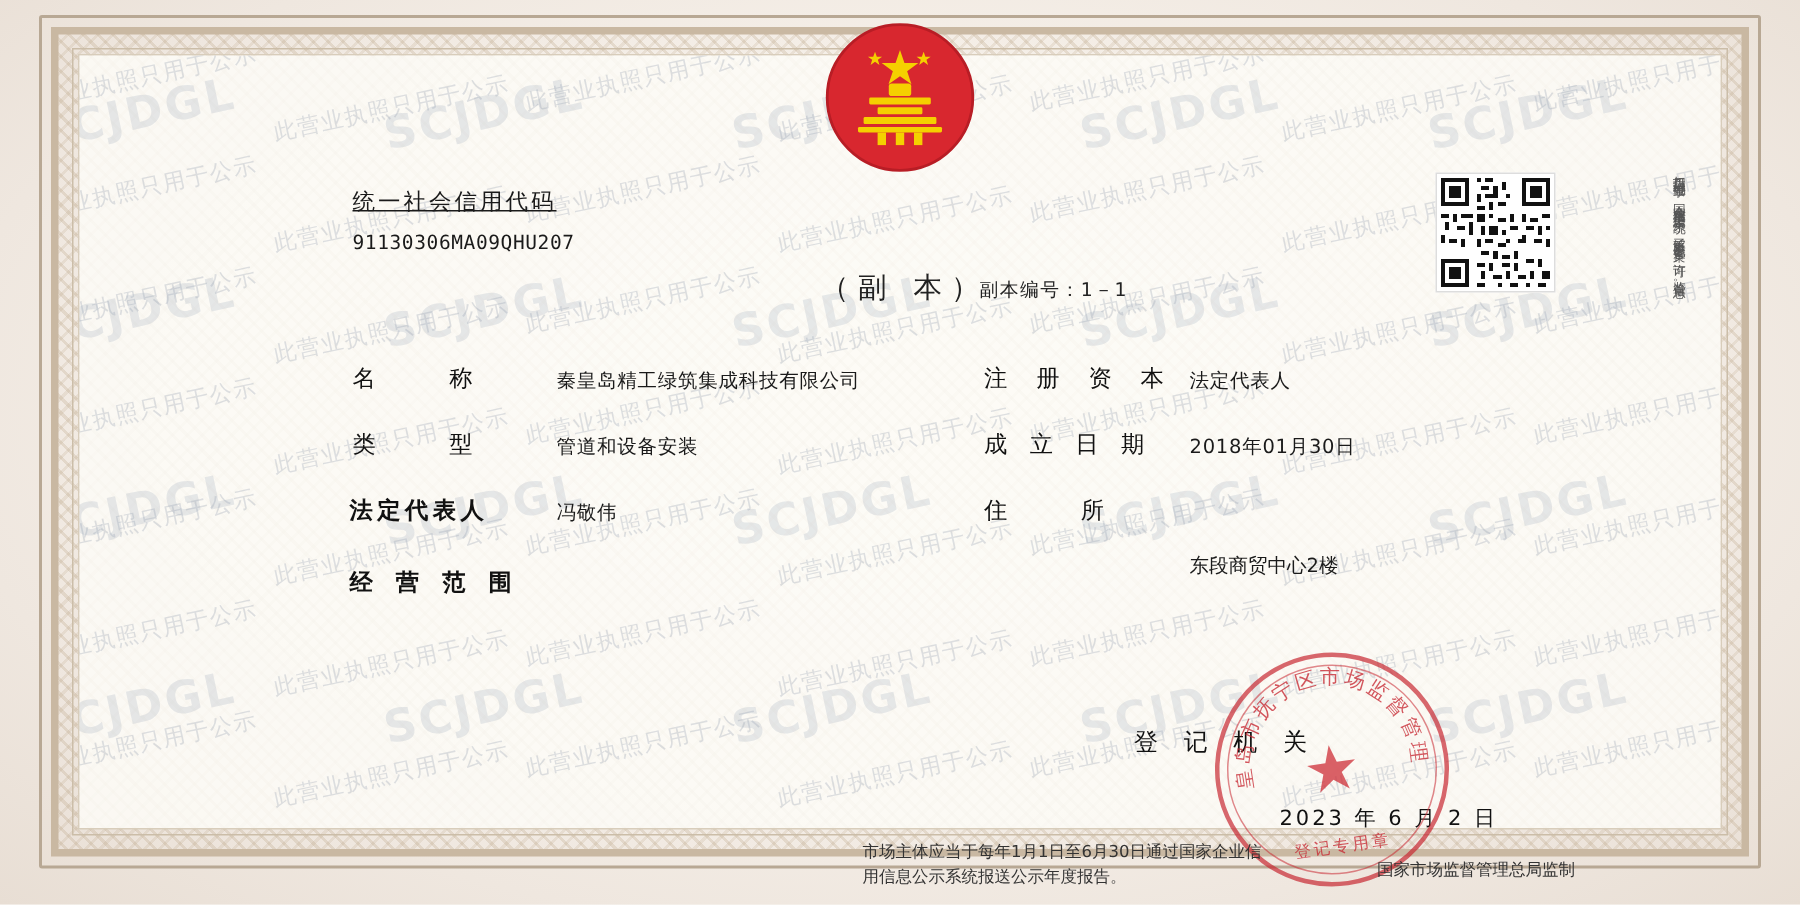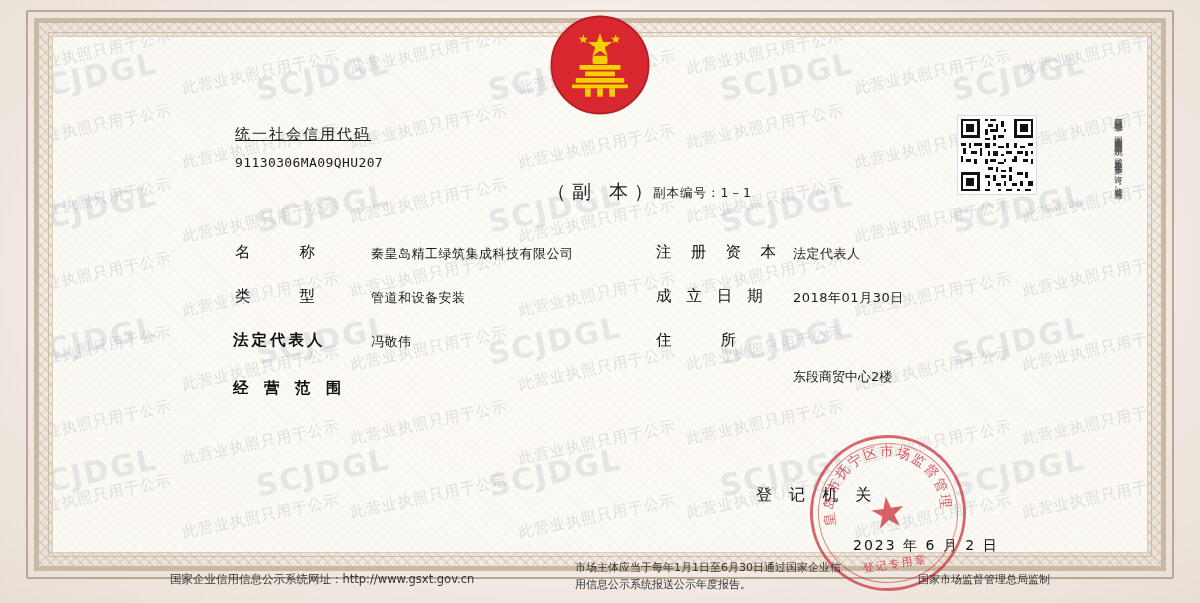--- a/index.html
+++ b/index.html
@@ -409,18 +409,17 @@
           <textPath href="#sealArc" startOffset="50%" text-anchor="middle" id="seal-top-text">秦皇岛市抚宁区市场监督管理局</textPath>
         </text>
       </svg>
       <div class="star">★</div>
       <div class="bottom-text">登记专用章</div>
     </div>
 
   </div>
 
   <div class="footer">
-    <div class="footer-left">国家企业信用信息公示系统网址：http://www.gsxt.gov.cn</div>
     <div class="footer-center">市场主体应当于每年1月1日至6月30日通过国家企业信用信息公示系统报送公示年度报告。</div>
     <div class="footer-right">国家市场监督管理总局监制</div>
   </div>
 
 </div>
 
 </body></html>

